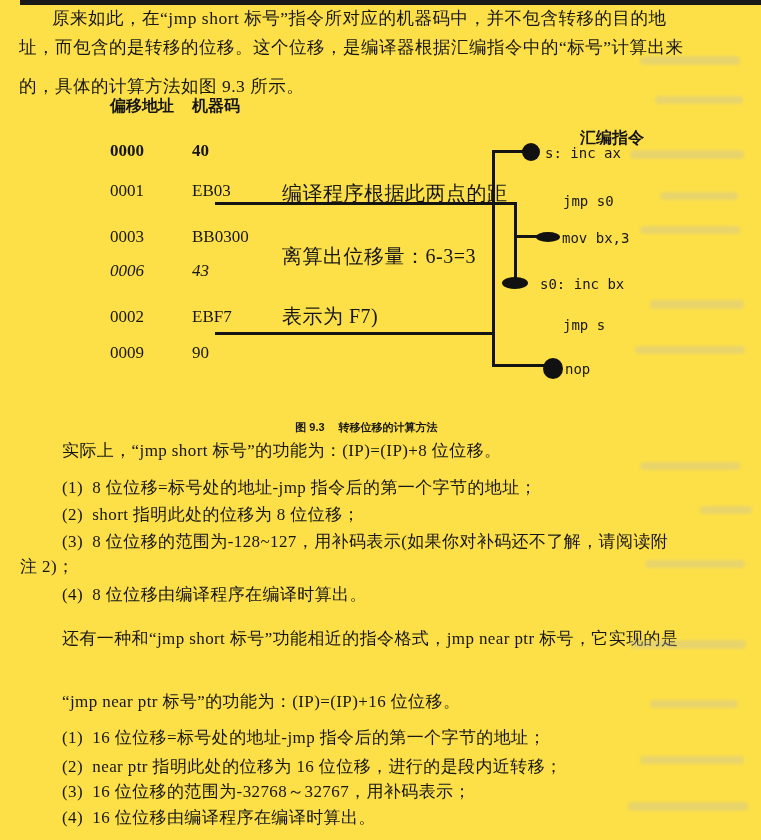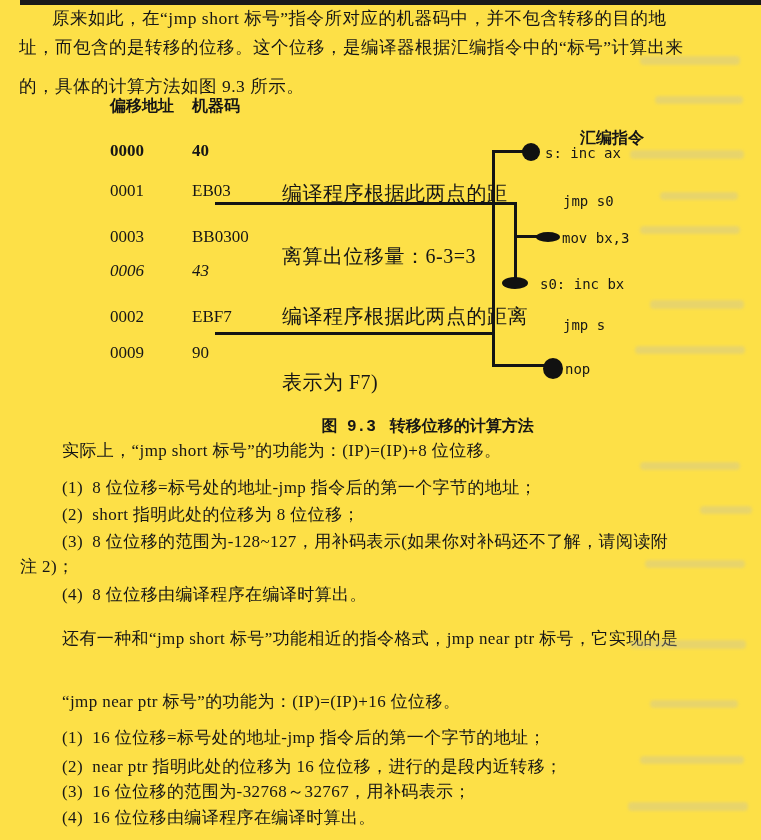--- a/index.html
+++ b/index.html
@@ -44,21 +44,21 @@
   .l-s{left:495px; top:150px; width:28px; height:3px;}
   .l-ebf7{left:215px; top:332px; width:277px; height:3px;}
   .l-nop{left:495px; top:364px; width:49px; height:3px;}
   
   .bullet{position:absolute; background:#111; border-radius:50%;}
   .b-s{left:522px; top:143px; width:18px; height:18px;}
   .b-mov{left:536px; top:232px; width:24px; height:10px;}
   .b-s0{left:502px; top:277px; width:26px; height:12px;}
   .b-nop{left:543px; top:358px; width:20px; height:21px;}
   
-  .fcap{position:absolute; left:283px; top:402px; font-family:Liberation Mono, monospace; font-weight:bold; font-size:16px; line-height:17px; white-space:pre;}
+  .fcap{position:absolute; left:283px; top:402px; font-family:Liberation Sans, sans-serif; font-weight:bold; font-size:11px; line-height:17px; white-space:pre;}
   .fcap .gap{display:inline-block; width:14px;}
   
   .bl{position:absolute; left:20px; width:733px; font-size:17px; line-height:26px; white-space:pre; letter-spacing:0.4px;}
   .ind{padding-left:42px;}
   .t0{top:438px;} .t1{top:475px;} .t2{top:502px;} .t3{top:529px;} .t4{top:554px;}
   .t5{top:582px;} .t6{top:626px;} .t7{top:651px;} .t8{top:689px;} .t9{top:725px;}
   .t10{top:754px;} .t11{top:779px;} .t12{top:805px;}
   
   .ghost{position:absolute; background:#bdbdb6; opacity:0.32; border-radius:4px; filter:blur(1.6px);}
   .g0{left:640px; top:56px;  width:100px; height:9px;}
@@ -102,21 +102,20 @@
   <div class="fcell c-off rt4">0002</div>
   <div class="fcell c-mc rt4">EBF7</div>
   <div class="fcell c-off rt5">0009</div>
   <div class="fcell c-mc rt5">90</div>
 
   <div class="fnote n1">
     <div>编译程序根据此两点的距</div>
     <div>离算出位移量：6-3=3</div>
   </div>
   <div class="fnote n2">
-    <div>编译程序根据此两点的距离</div>
     <div>表示为 F7)</div>
   </div>
 
   <div class="cline l-eb03"></div>
   <div class="cline l-v1"></div>
   <div class="cline l-mov"></div>
   <div class="cline l-v2"></div>
   <div class="cline l-s"></div>
   <div class="cline l-ebf7"></div>
   <div class="cline l-nop"></div>

